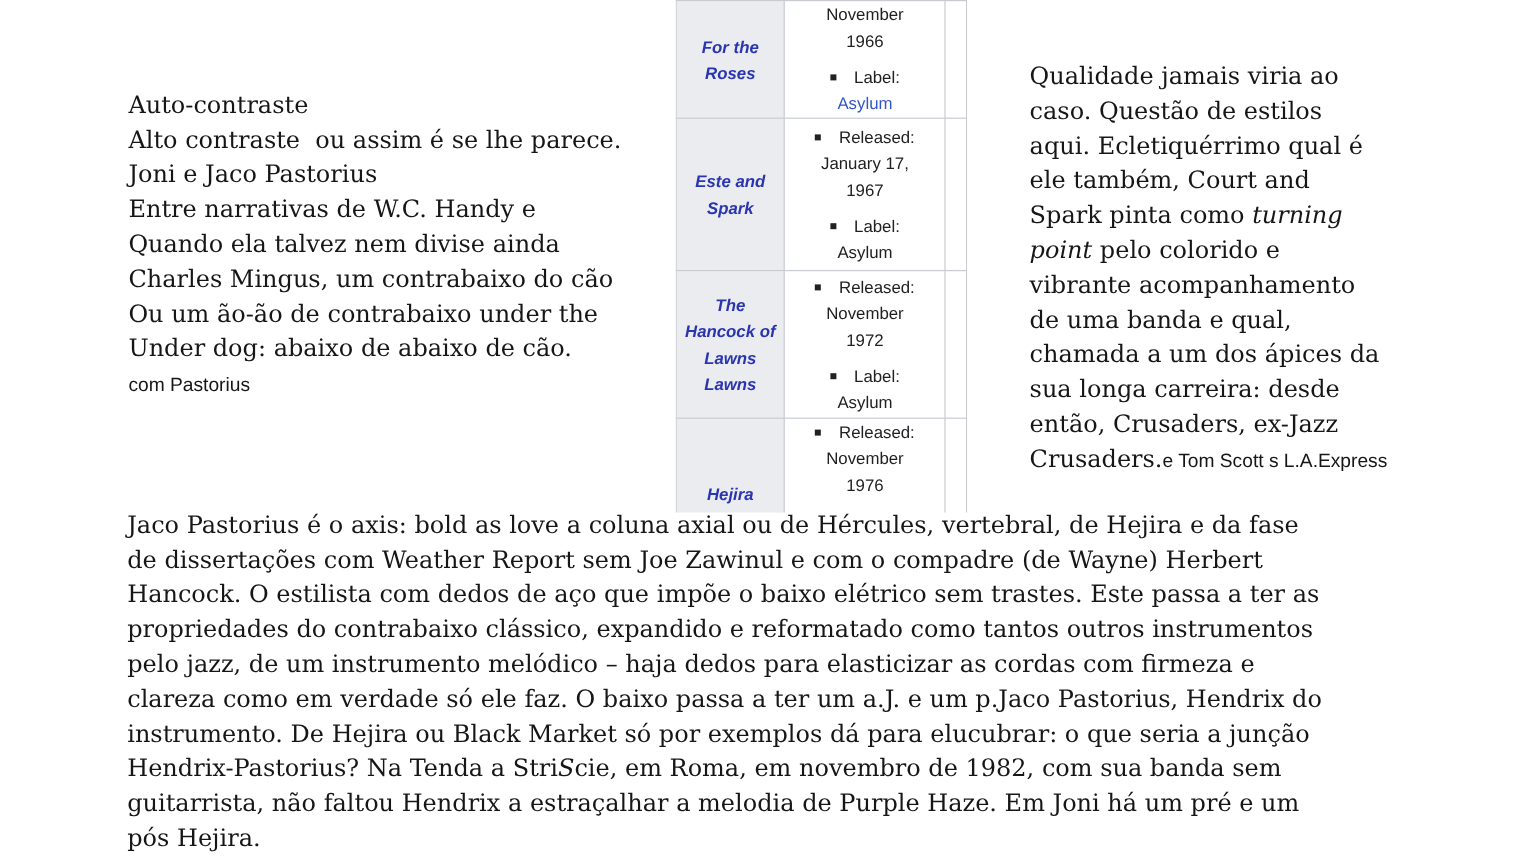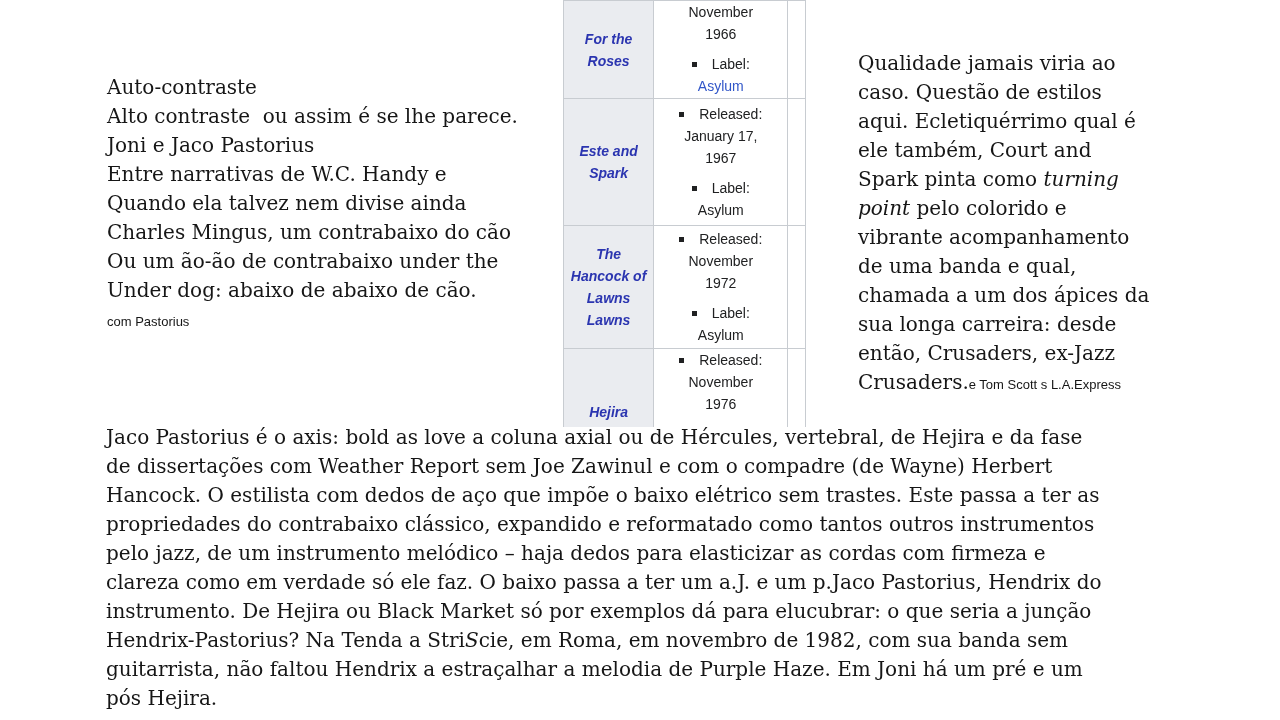--- a/index.html
+++ b/index.html
@@ -22,21 +22,21 @@
   .textblock{
     position:absolute;
     font-family:"DejaVu Serif", serif;
     font-size:20px;
     line-height:29px;
     color:var(--text);
     white-space:pre;
   }
   .tline{height:29px;}
   .tline .bi{font-weight:normal;font-style:italic;}
-  .tline .sans{font-family:"Liberation Sans", sans-serif;font-size:13px;}
+  .tline .sans{font-family:"Liberation Sans", sans-serif;font-size:16px;}
   #left-block{left:83px;top:73px;margin-left:24px;}
   #right-block{left:858px;top:49px;}
   #bottom-block{left:106px;top:423px;}
 
   
   #table-wrap{
     position:absolute;left:563px;top:0;width:243px;height:427px;
     overflow:hidden;background:#fff;
   }
   #disco-table{

